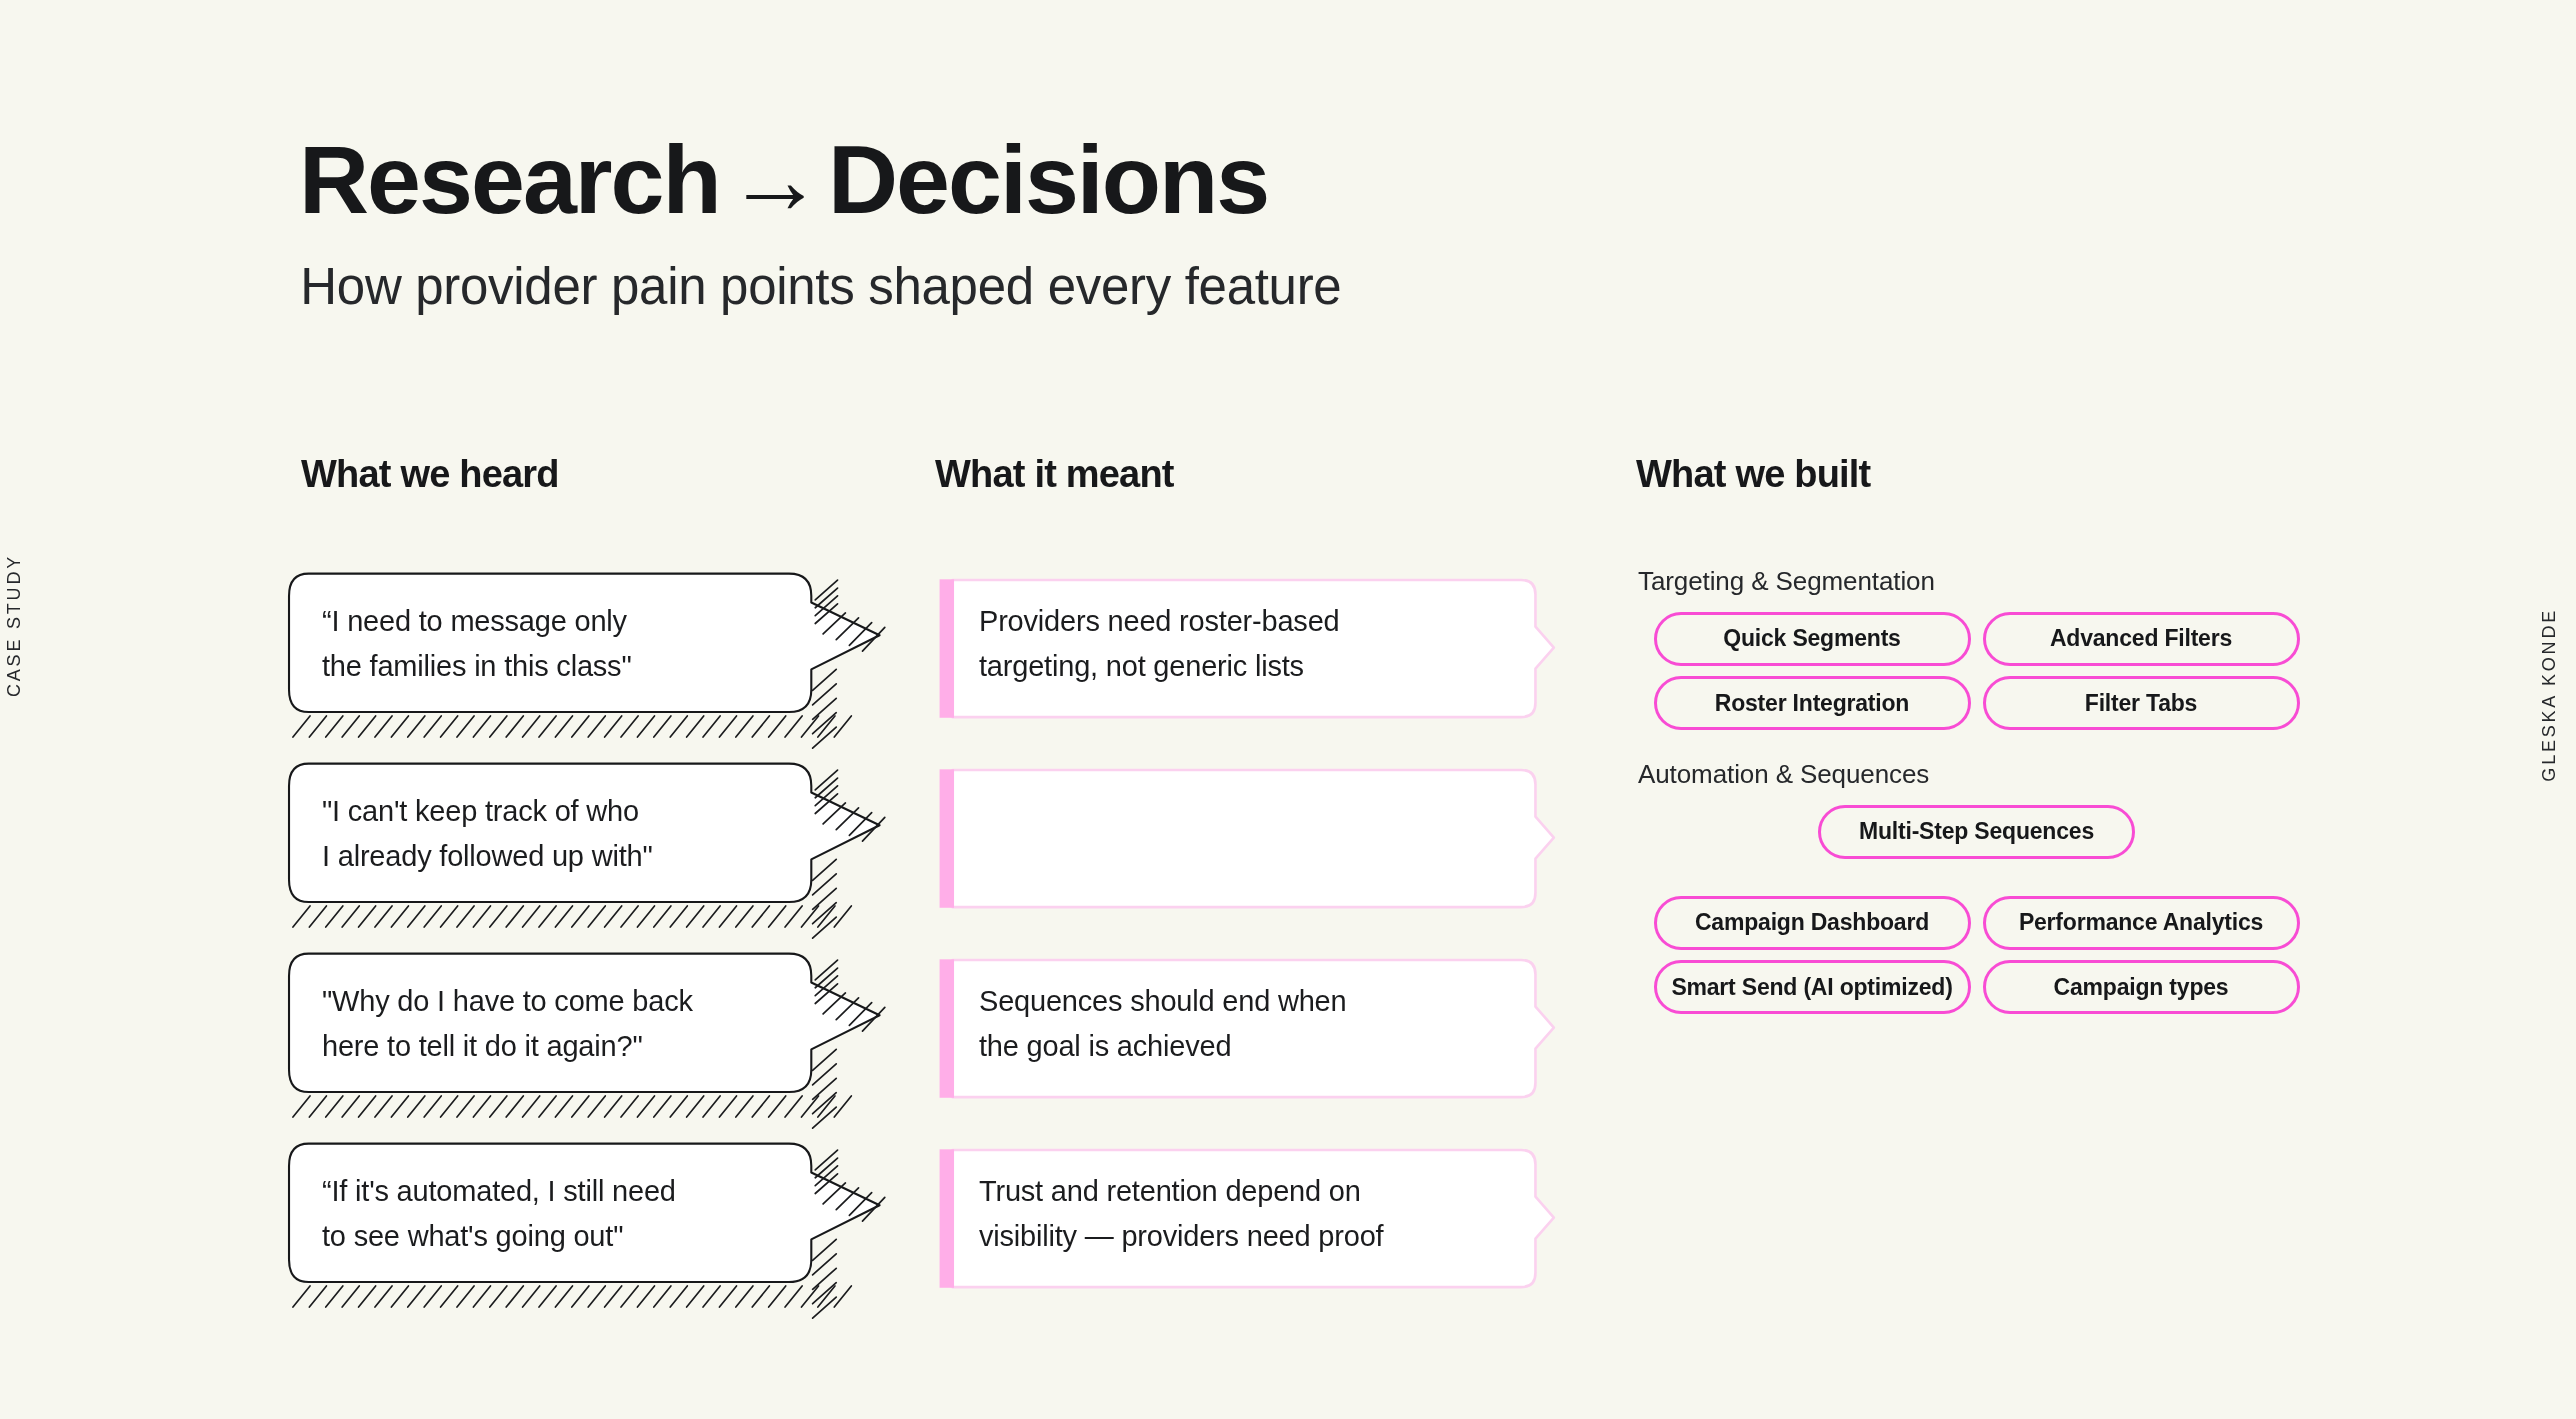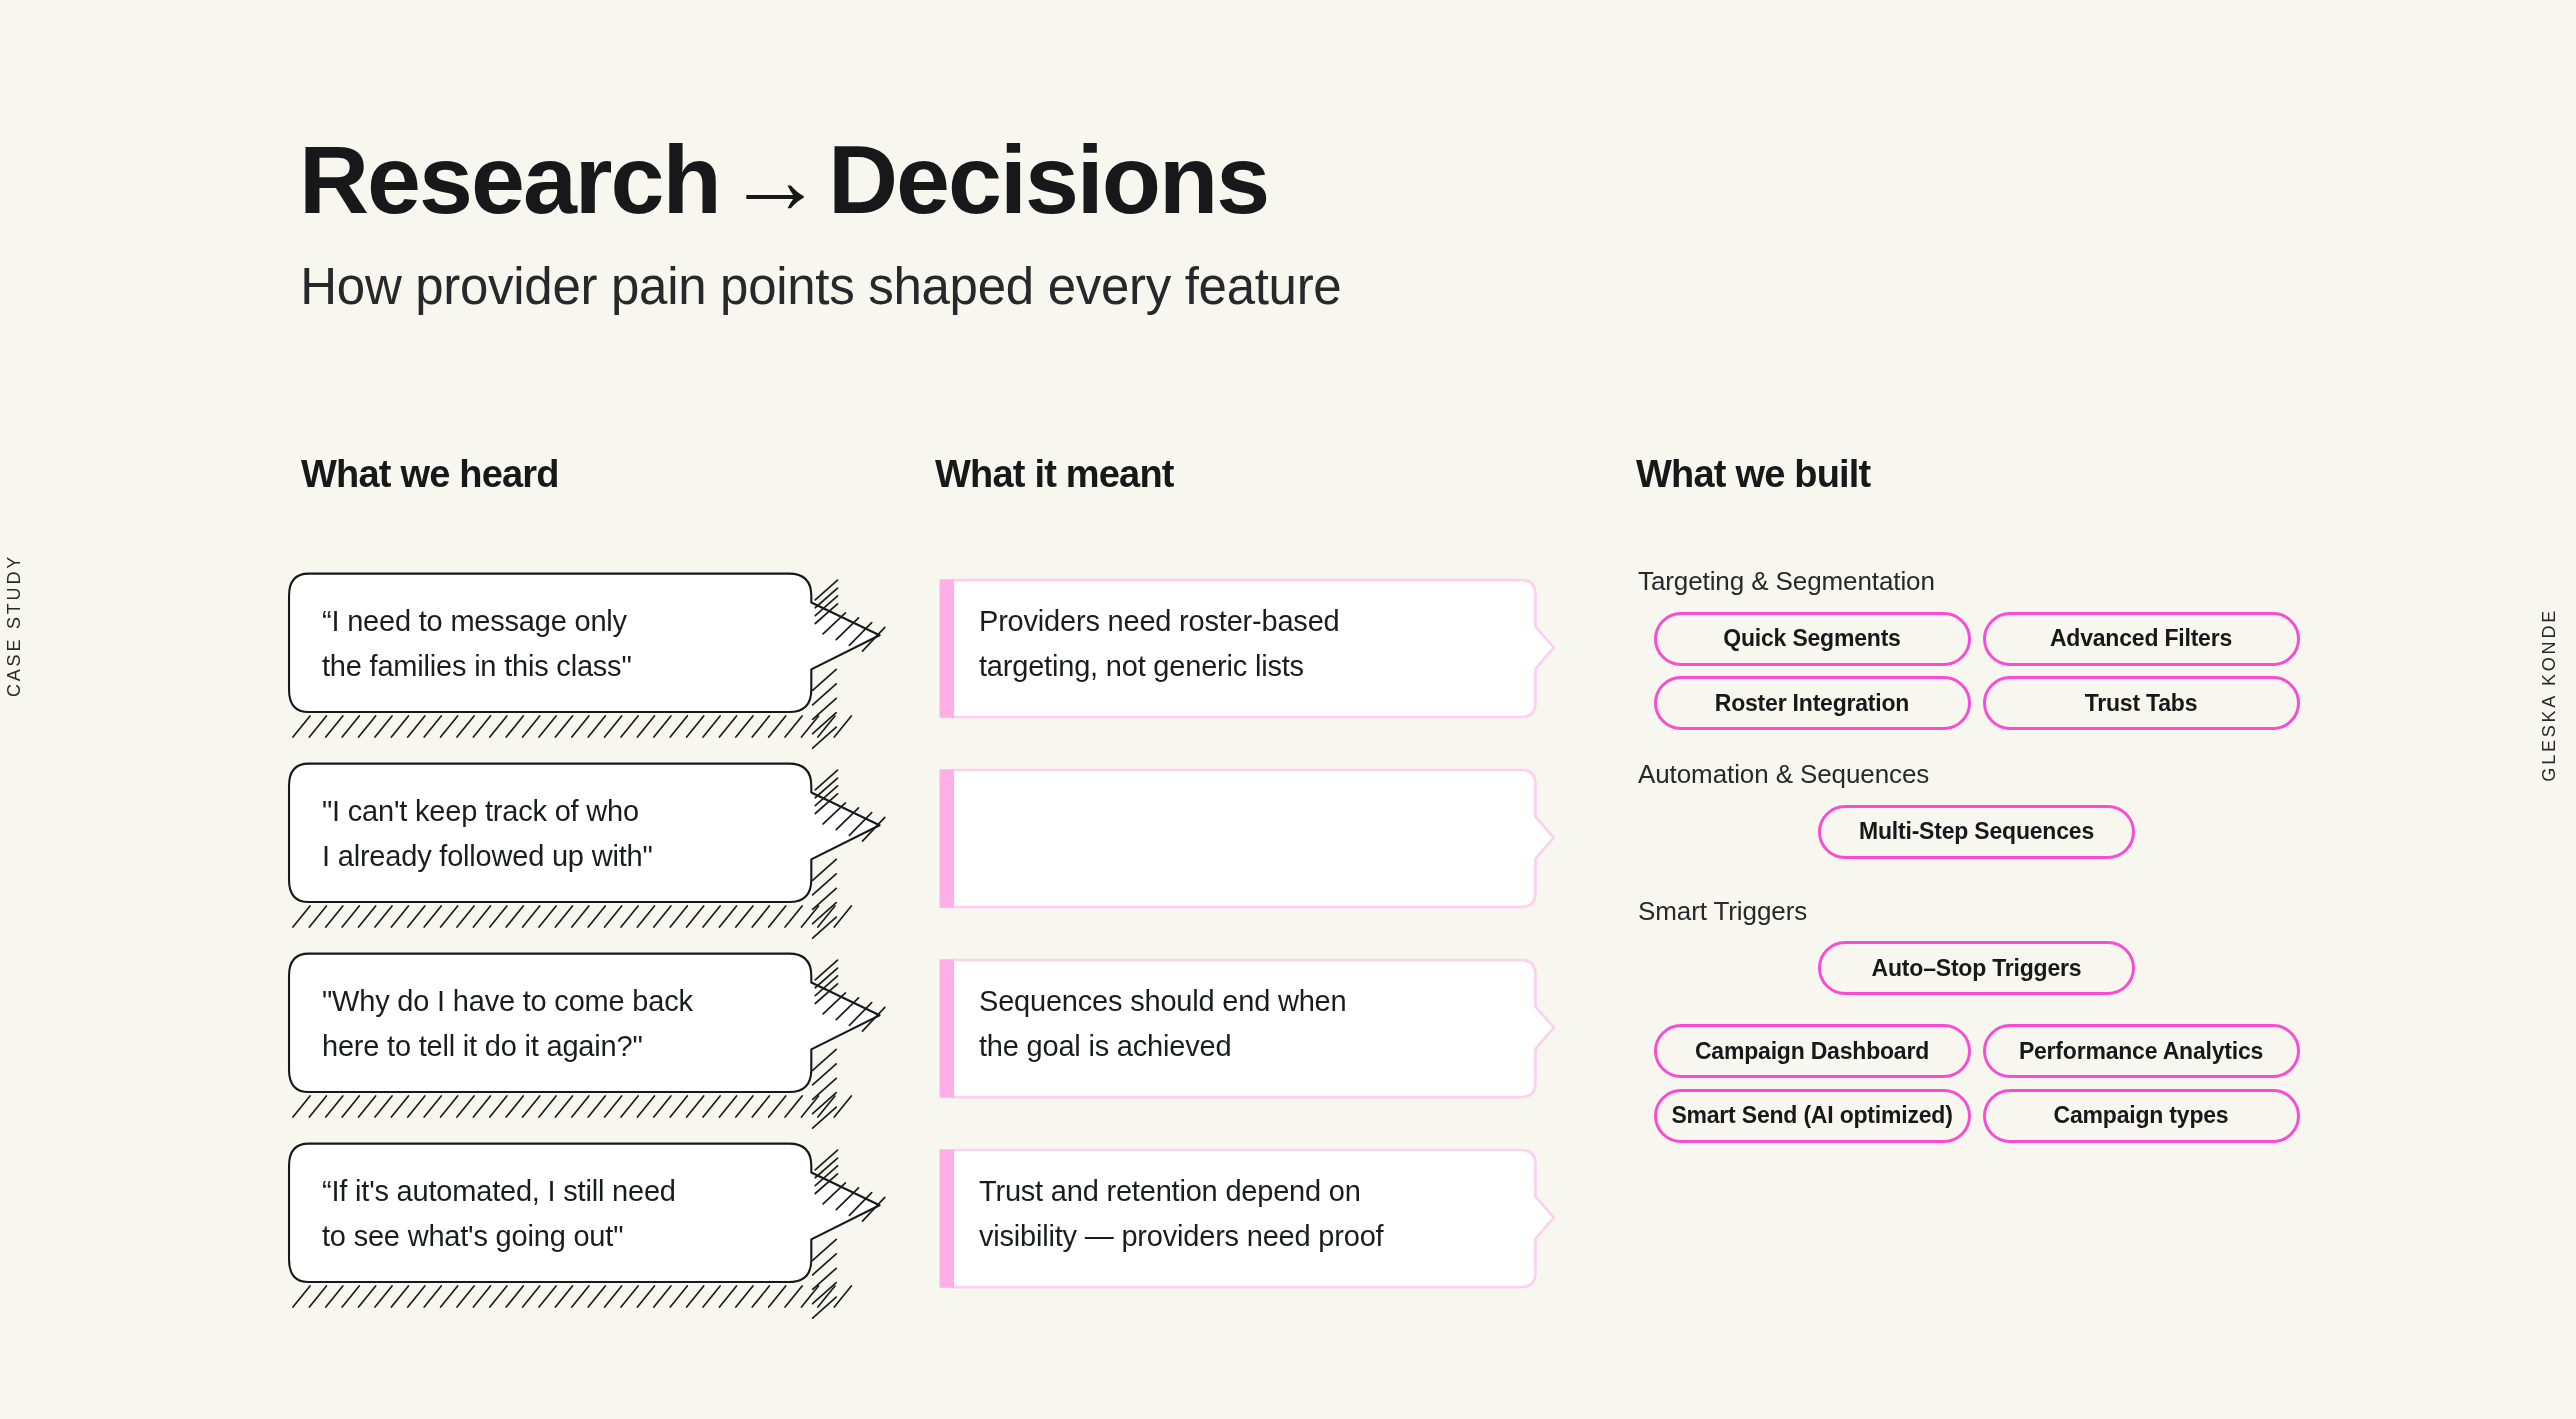--- a/index.html
+++ b/index.html
@@ -408,33 +408,27 @@
     </div>
   </div>
 
 <div class="built" id="built-col">
     <div class="group" data-group="0" style="margin-bottom: 29px;">
       <div class="group-title">Targeting &amp; Segmentation</div>
       <div class="pill-row">
         <div class="pill">Quick Segments</div>
         <div class="pill">Advanced Filters</div>
         <div class="pill">Roster Integration</div>
-        <div class="pill">Trust Tabs</div>
+        <div class="pill">Filter Tabs</div>
       </div>
     </div>
     <div class="group" data-group="1" style="margin-bottom: 37px;">
       <div class="group-title">Automation &amp; Sequences</div>
       <div class="pill-row">
         <div class="pill">Multi-Step Sequences</div>
-      </div>
-    </div>
-    <div class="group" data-group="2" style="margin-bottom: 29px;">
-      <div class="group-title">Smart Triggers</div>
-      <div class="pill-row">
-        <div class="pill">Auto–Stop Triggers</div>
       </div>
     </div>
     <div class="group" data-group="3" style="margin-bottom: 0px;">
       <div class="pill-row">
         <div class="pill">Campaign Dashboard</div>
         <div class="pill">Performance Analytics</div>
         <div class="pill">Smart Send (AI optimized)</div>
         <div class="pill">Campaign types</div>
       </div>
     </div>

